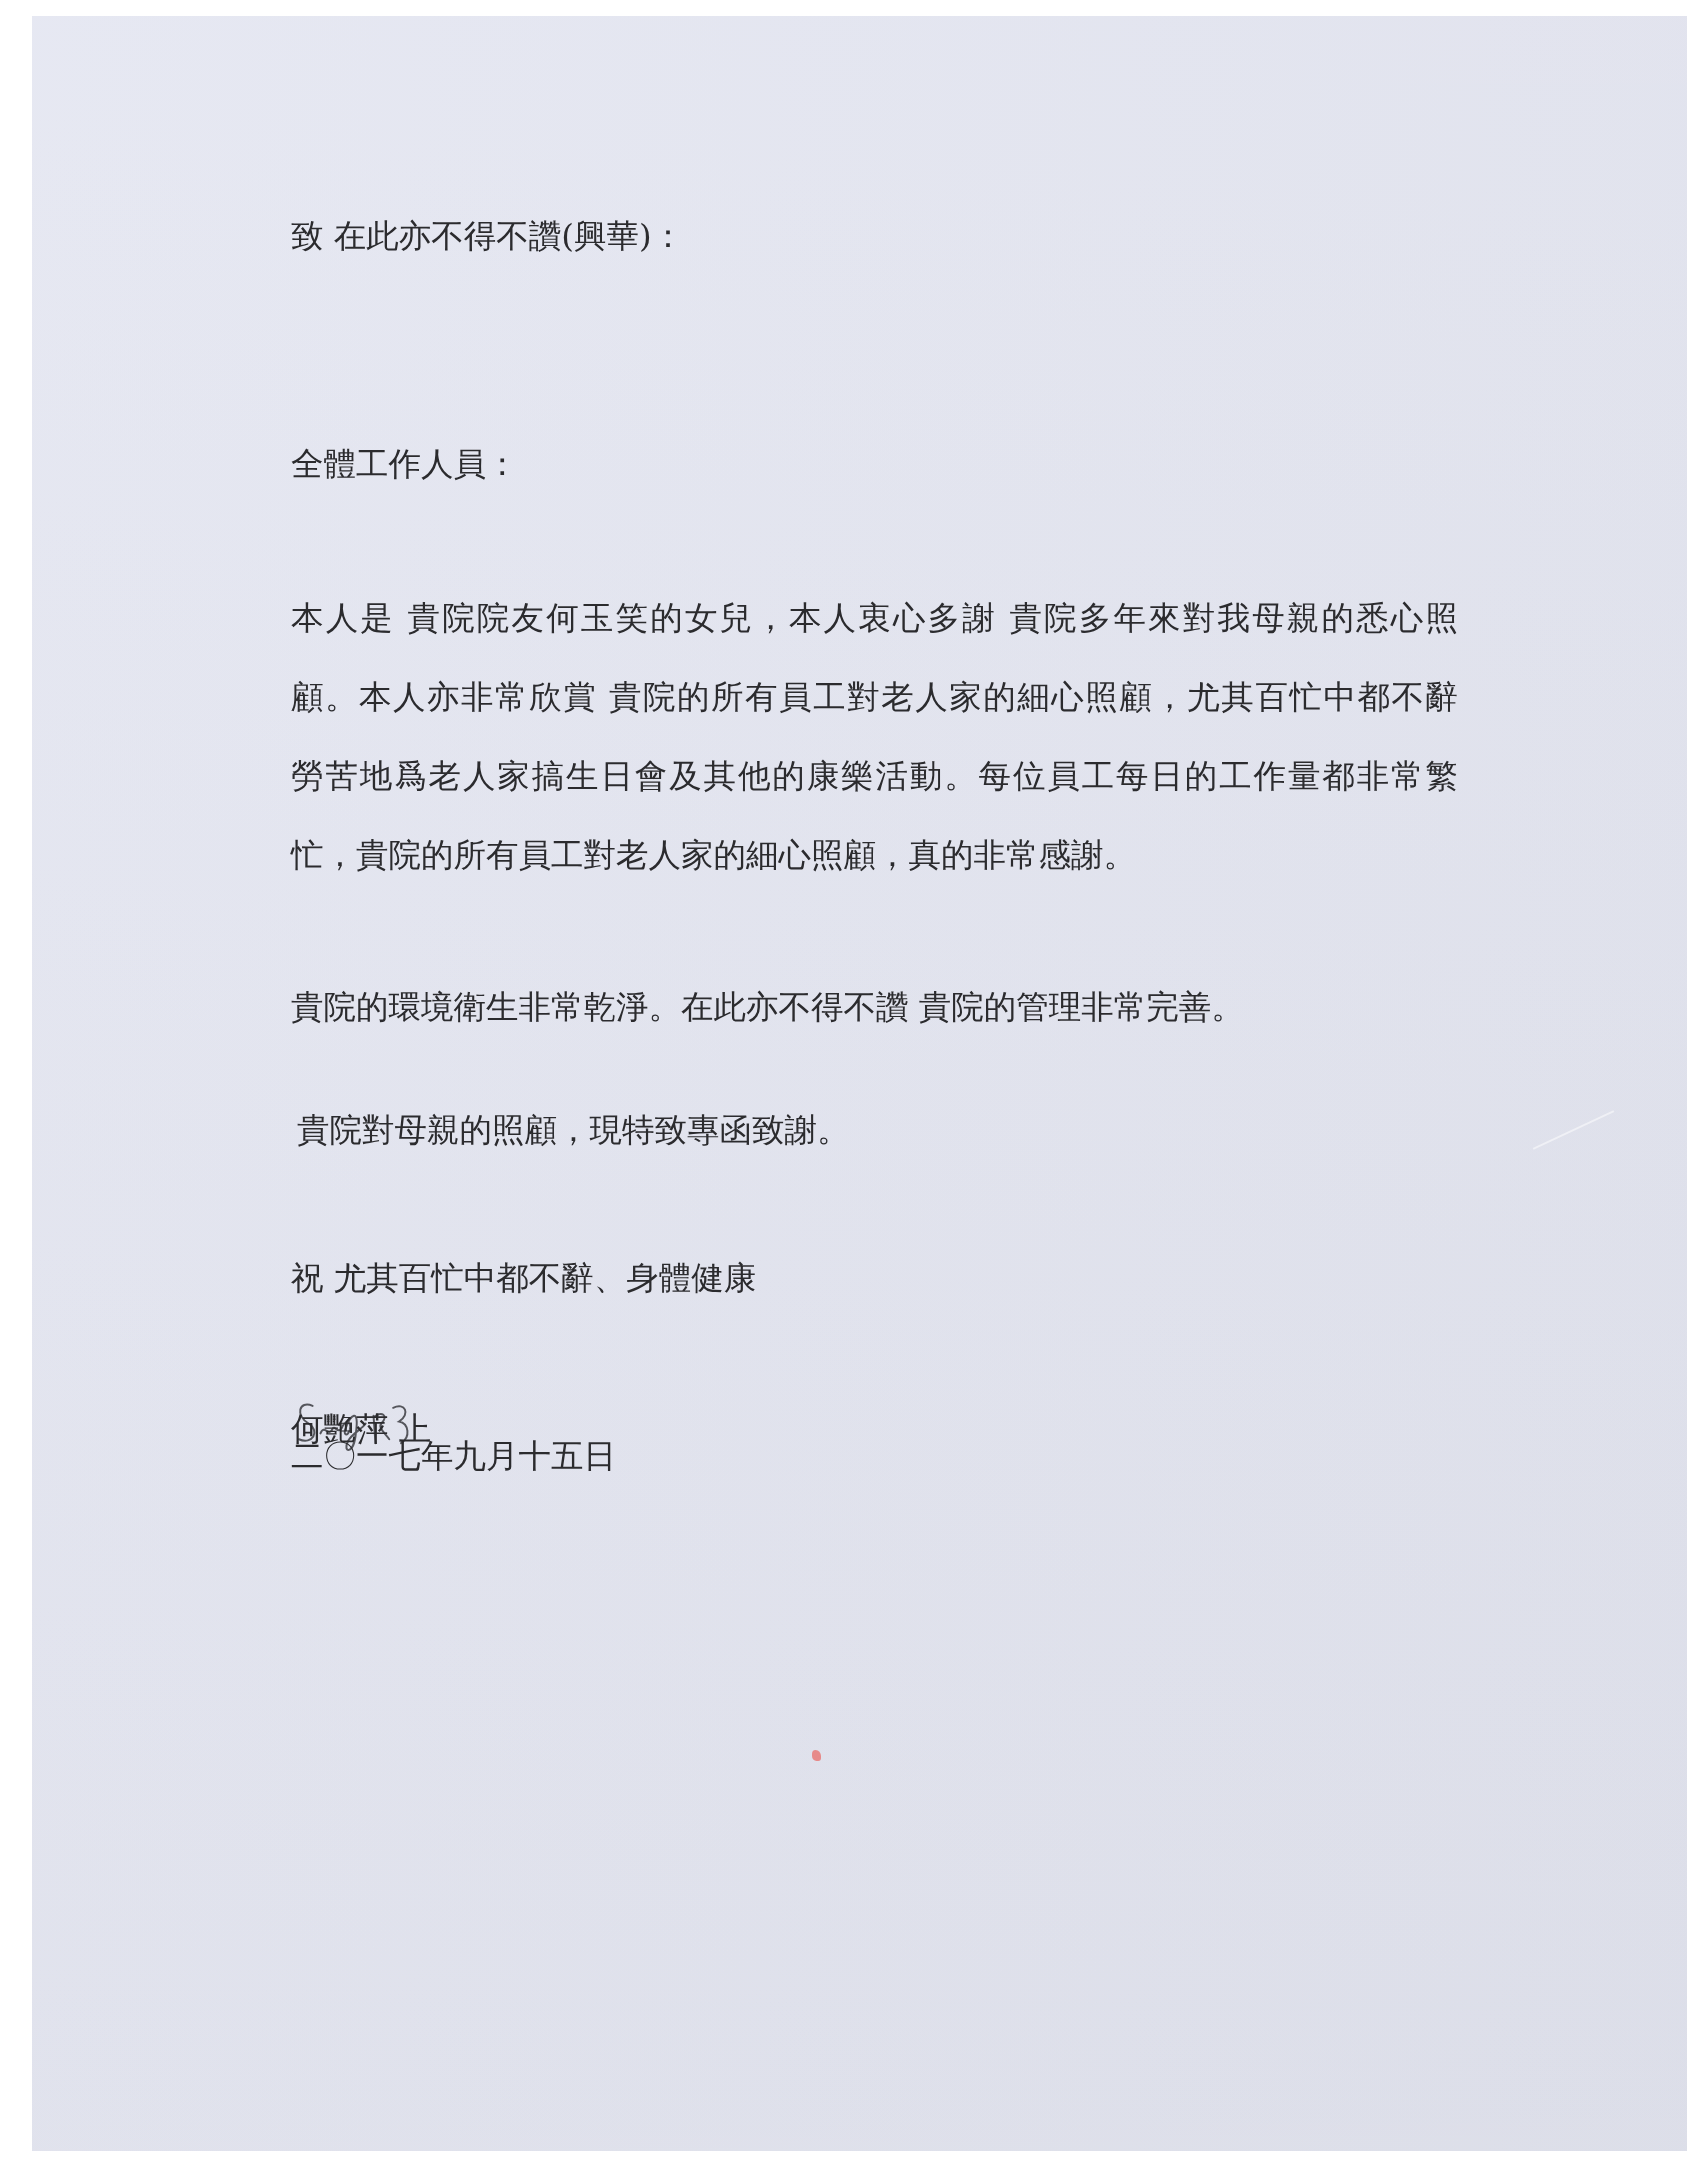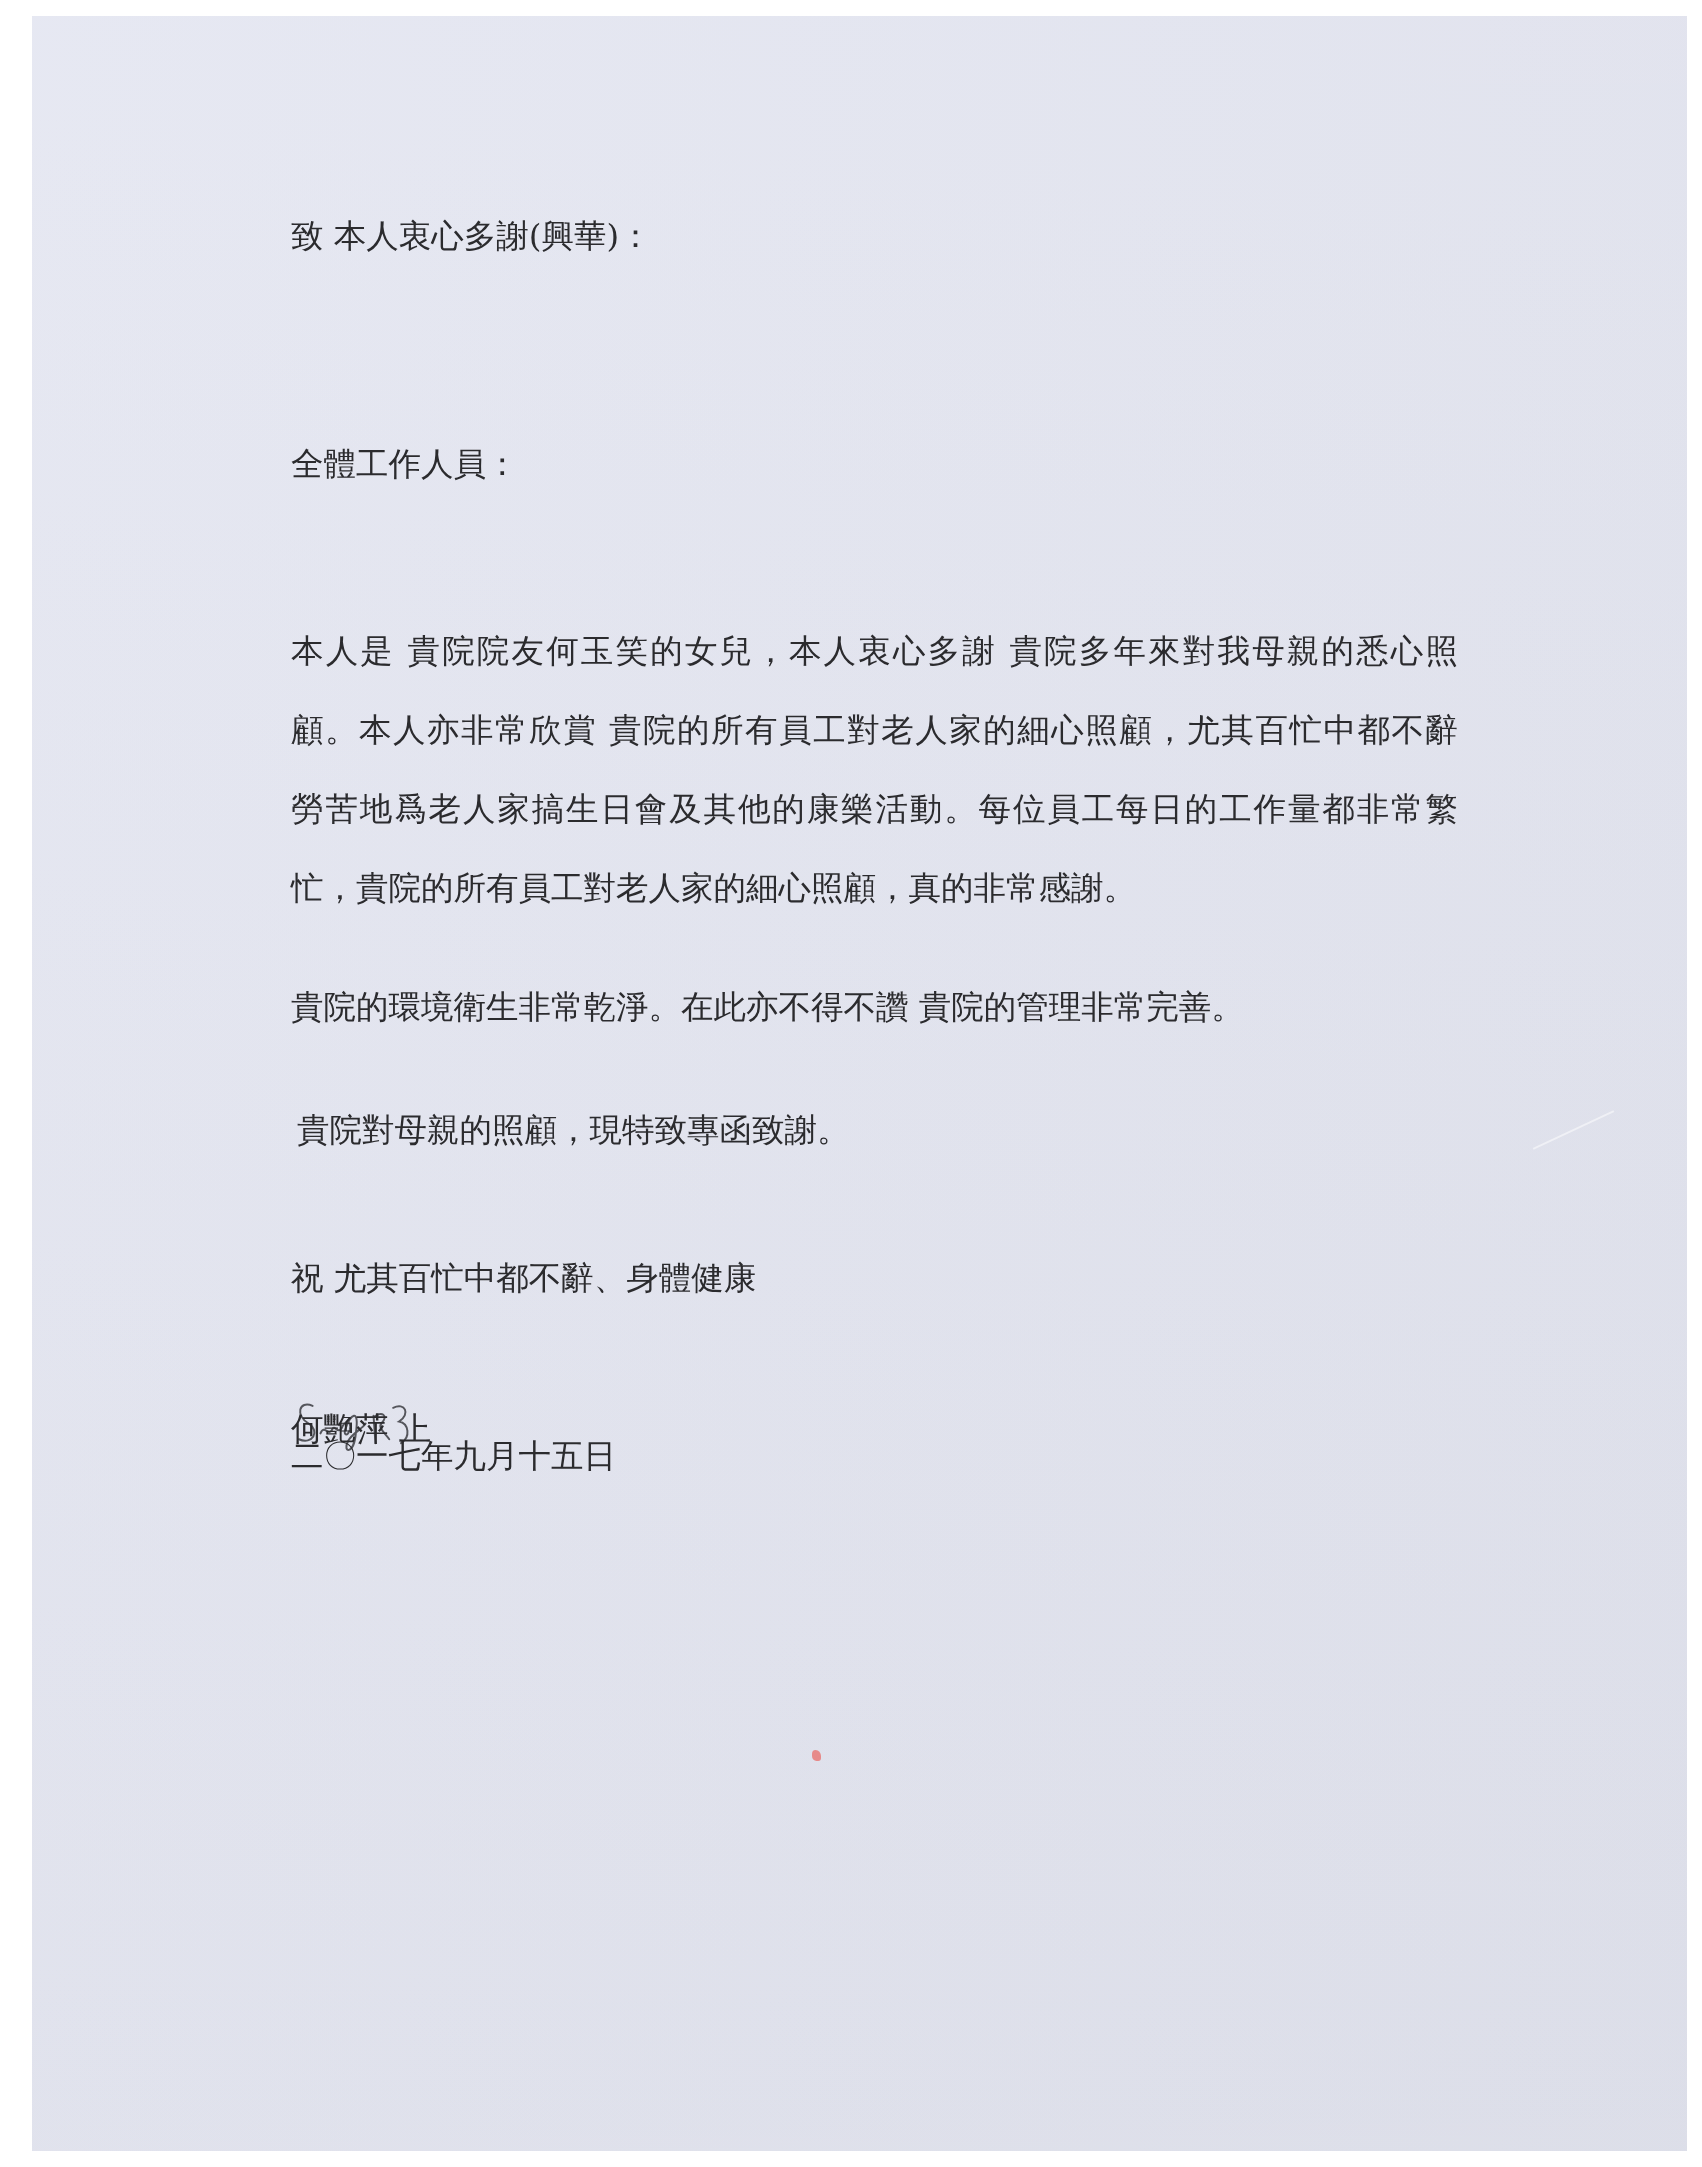--- a/index.html
+++ b/index.html
@@ -30,21 +30,21 @@
       position: absolute;
       left: 291px;
       font-size: 32.5px;
       line-height: 39px;
       white-space: nowrap;
       letter-spacing: 0px;
     }
     .body-para {
       position: absolute;
       left: 291px;
-      top: 632px;
+      top: 599px;
       width: 1167px;
     }
     .body-para .bline {
       display: block;
       height: 79px;
       font-size: 32.5px;
       line-height: 39px;
       white-space: nowrap;
       text-align: justify;
       text-align-last: justify;
@@ -80,21 +80,21 @@
     }
   </style>
 </head>
 <body>
 
 <div class="paper">
   <div class="crease"></div>
   <div class="stain"></div>
 </div>
 
-<div class="line" style="top:217px;">致  本人衷心多謝(興華)：</div>
+<div class="line" style="top:217px;">致  在此亦不得不讚(興華)：</div>
 
 <div class="line" style="top:445px;">全體工作人員：</div>
 
 <div class="body-para">
   <span class="bline">本人是  貴院院友何玉笑的女兒，本人衷心多謝  貴院多年來對我母親的悉心照</span>
   <span class="bline">顧。本人亦非常欣賞  貴院的所有員工對老人家的細心照顧，尤其百忙中都不辭</span>
   <span class="bline">勞苦地爲老人家搞生日會及其他的康樂活動。每位員工每日的工作量都非常繁</span>
   <span class="bline last">忙，貴院的所有員工對老人家的細心照顧，真的非常感謝。</span>
 </div>
 

